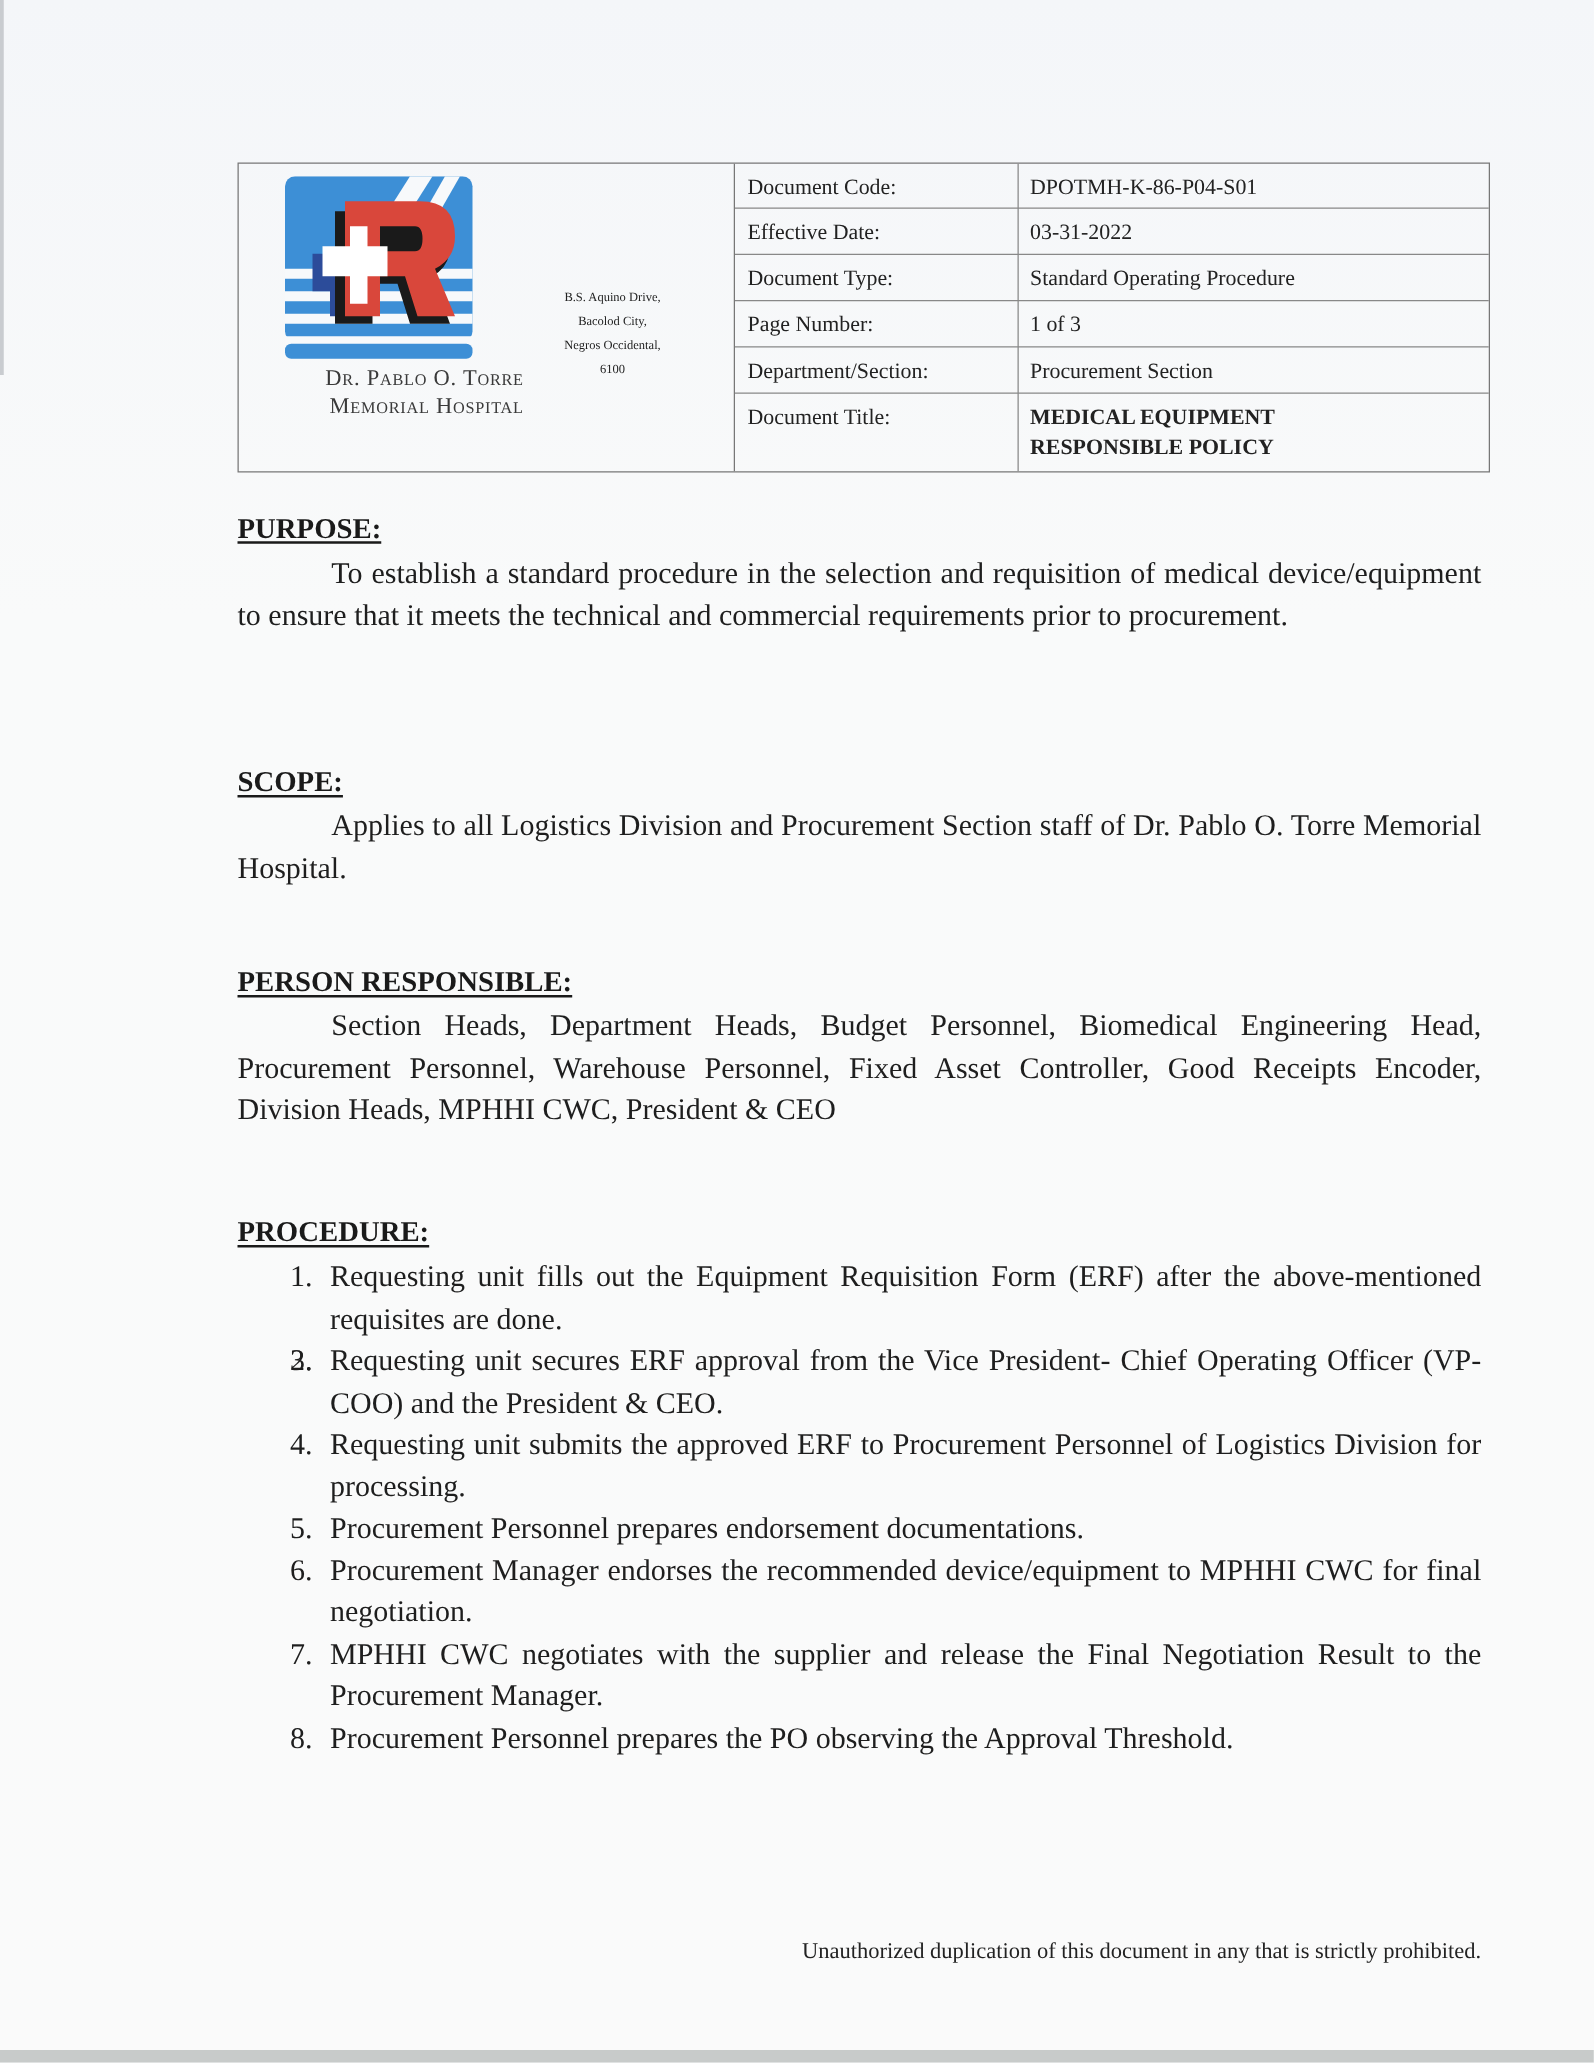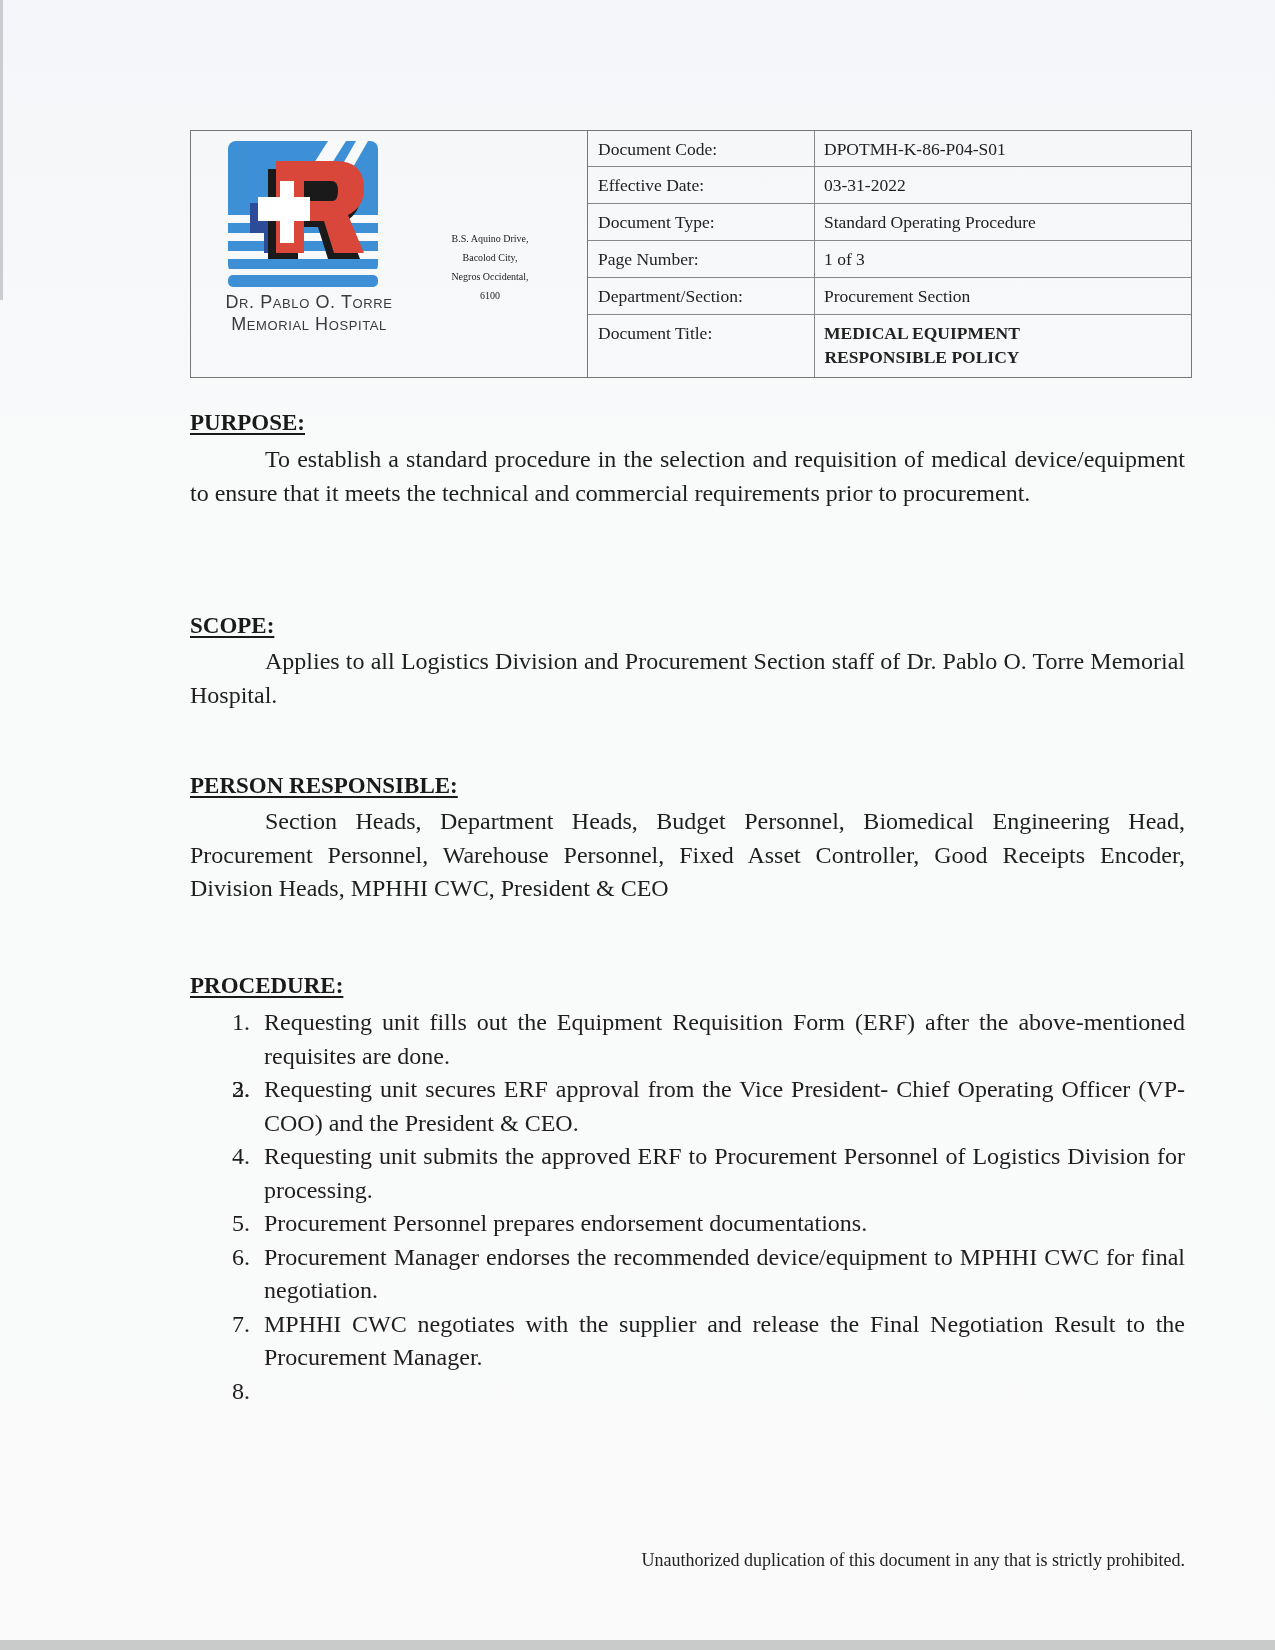--- a/index.html
+++ b/index.html
@@ -32,23 +32,23 @@
       position: absolute; top: 0; font-size: 17.5px; line-height: 20px; padding-top: 8px;
       font-family: "Liberation Serif", "DejaVu Serif", serif; color: #222;
     }
     .meta-label { left: 10px; }
     .meta-value { left: 236px; }
     .meta-divider { position: absolute; left: 226px; top: 0; bottom: 0; border-left: 1px solid #888; }
     .meta-value.title { font-weight: bold; line-height: 24px; padding-top: 6px; }
 
     .logo { position: absolute; left: 37px; top: 10px; width: 154px; height: 148px; }
     .hospital-name {
-      position: absolute; left: 8px; top: 160px; width: 220px; text-align: center;
+      position: absolute; left: 8px; top: 160px; width: 220px; text-align: right;
       font-size: 18px; line-height: 22px; letter-spacing: 0.6px; color: #3a3a3a;
-      font-variant: small-caps; font-family: Liberation Sans, sans-serif;
+      font-variant: small-caps; font-family: Liberation Serif, serif;
     }
     .address {
       position: absolute; left: 225px; top: 98px; width: 148px; text-align: center;
       font-size: 10px; line-height: 19px; color: #222;
       font-family: "Liberation Serif", "DejaVu Serif", serif;
     }
 
     
     .section-head {
       position: absolute; left: 190px; font-weight: bold; font-size: 23px;
@@ -126,21 +126,21 @@
         <span class="meta-value">Standard Operating Procedure</span>
       </div>
       <div class="meta-row" style="top:110px;height:36px;">
         <span class="meta-label">Page Number:</span>
         <span class="meta-value">1 of 3</span>
       </div>
       <div class="meta-row" style="top:147px;height:36px;">
         <span class="meta-label">Department/Section:</span>
         <span class="meta-value">Procurement Section</span>
       </div>
-      <div class="meta-row" style="top:184px;height:62px;border-bottom:none;text-align:center;">
+      <div class="meta-row" style="top:184px;height:62px;border-bottom:none;">
         <span class="meta-label">Document Title:</span>
         <span class="meta-value title">
           <span>MEDICAL EQUIPMENT</span><br>
           <span>RESPONSIBLE POLICY</span>
         </span>
       </div>
     </div>
   </div>
 
   <div class="section-head" style="top:410px;">PURPOSE:</div>
@@ -154,18 +154,18 @@
 
   <div class="section-head" style="top:973px;">PROCEDURE:</div>
   <ol class="steps">
     <li><span class="num">1.</span><span>Requesting unit fills out the Equipment Requisition Form (ERF) after the above-mentioned requisites are done.</span></li>
     <li><span class="num">2.</span></li>
     <li><span class="num">3.</span><span>Requesting unit secures ERF approval from the Vice President- Chief Operating Officer (VP-COO) and the President &amp; CEO.</span></li>
     <li><span class="num">4.</span><span>Requesting unit submits the approved ERF to Procurement Personnel of Logistics Division for processing.</span></li>
     <li><span class="num">5.</span><span>Procurement Personnel prepares endorsement documentations.</span></li>
     <li><span class="num">6.</span><span>Procurement Manager endorses the recommended device/equipment to MPHHI CWC for final negotiation.</span></li>
     <li><span class="num">7.</span><span>MPHHI CWC negotiates with the supplier and release the Final Negotiation Result to the Procurement Manager.</span></li>
-    <li><span class="num">8.</span></li>
+    <li><span class="num">8.</span><span>Procurement Personnel prepares the PO observing the Approval Threshold.</span></li>
   </ol>
 
   <div class="footer">Unauthorized duplication of this document in any that is strictly prohibited.</div>
 </div>
 <div class="bottom-band"></div>
 
 </body></html>

